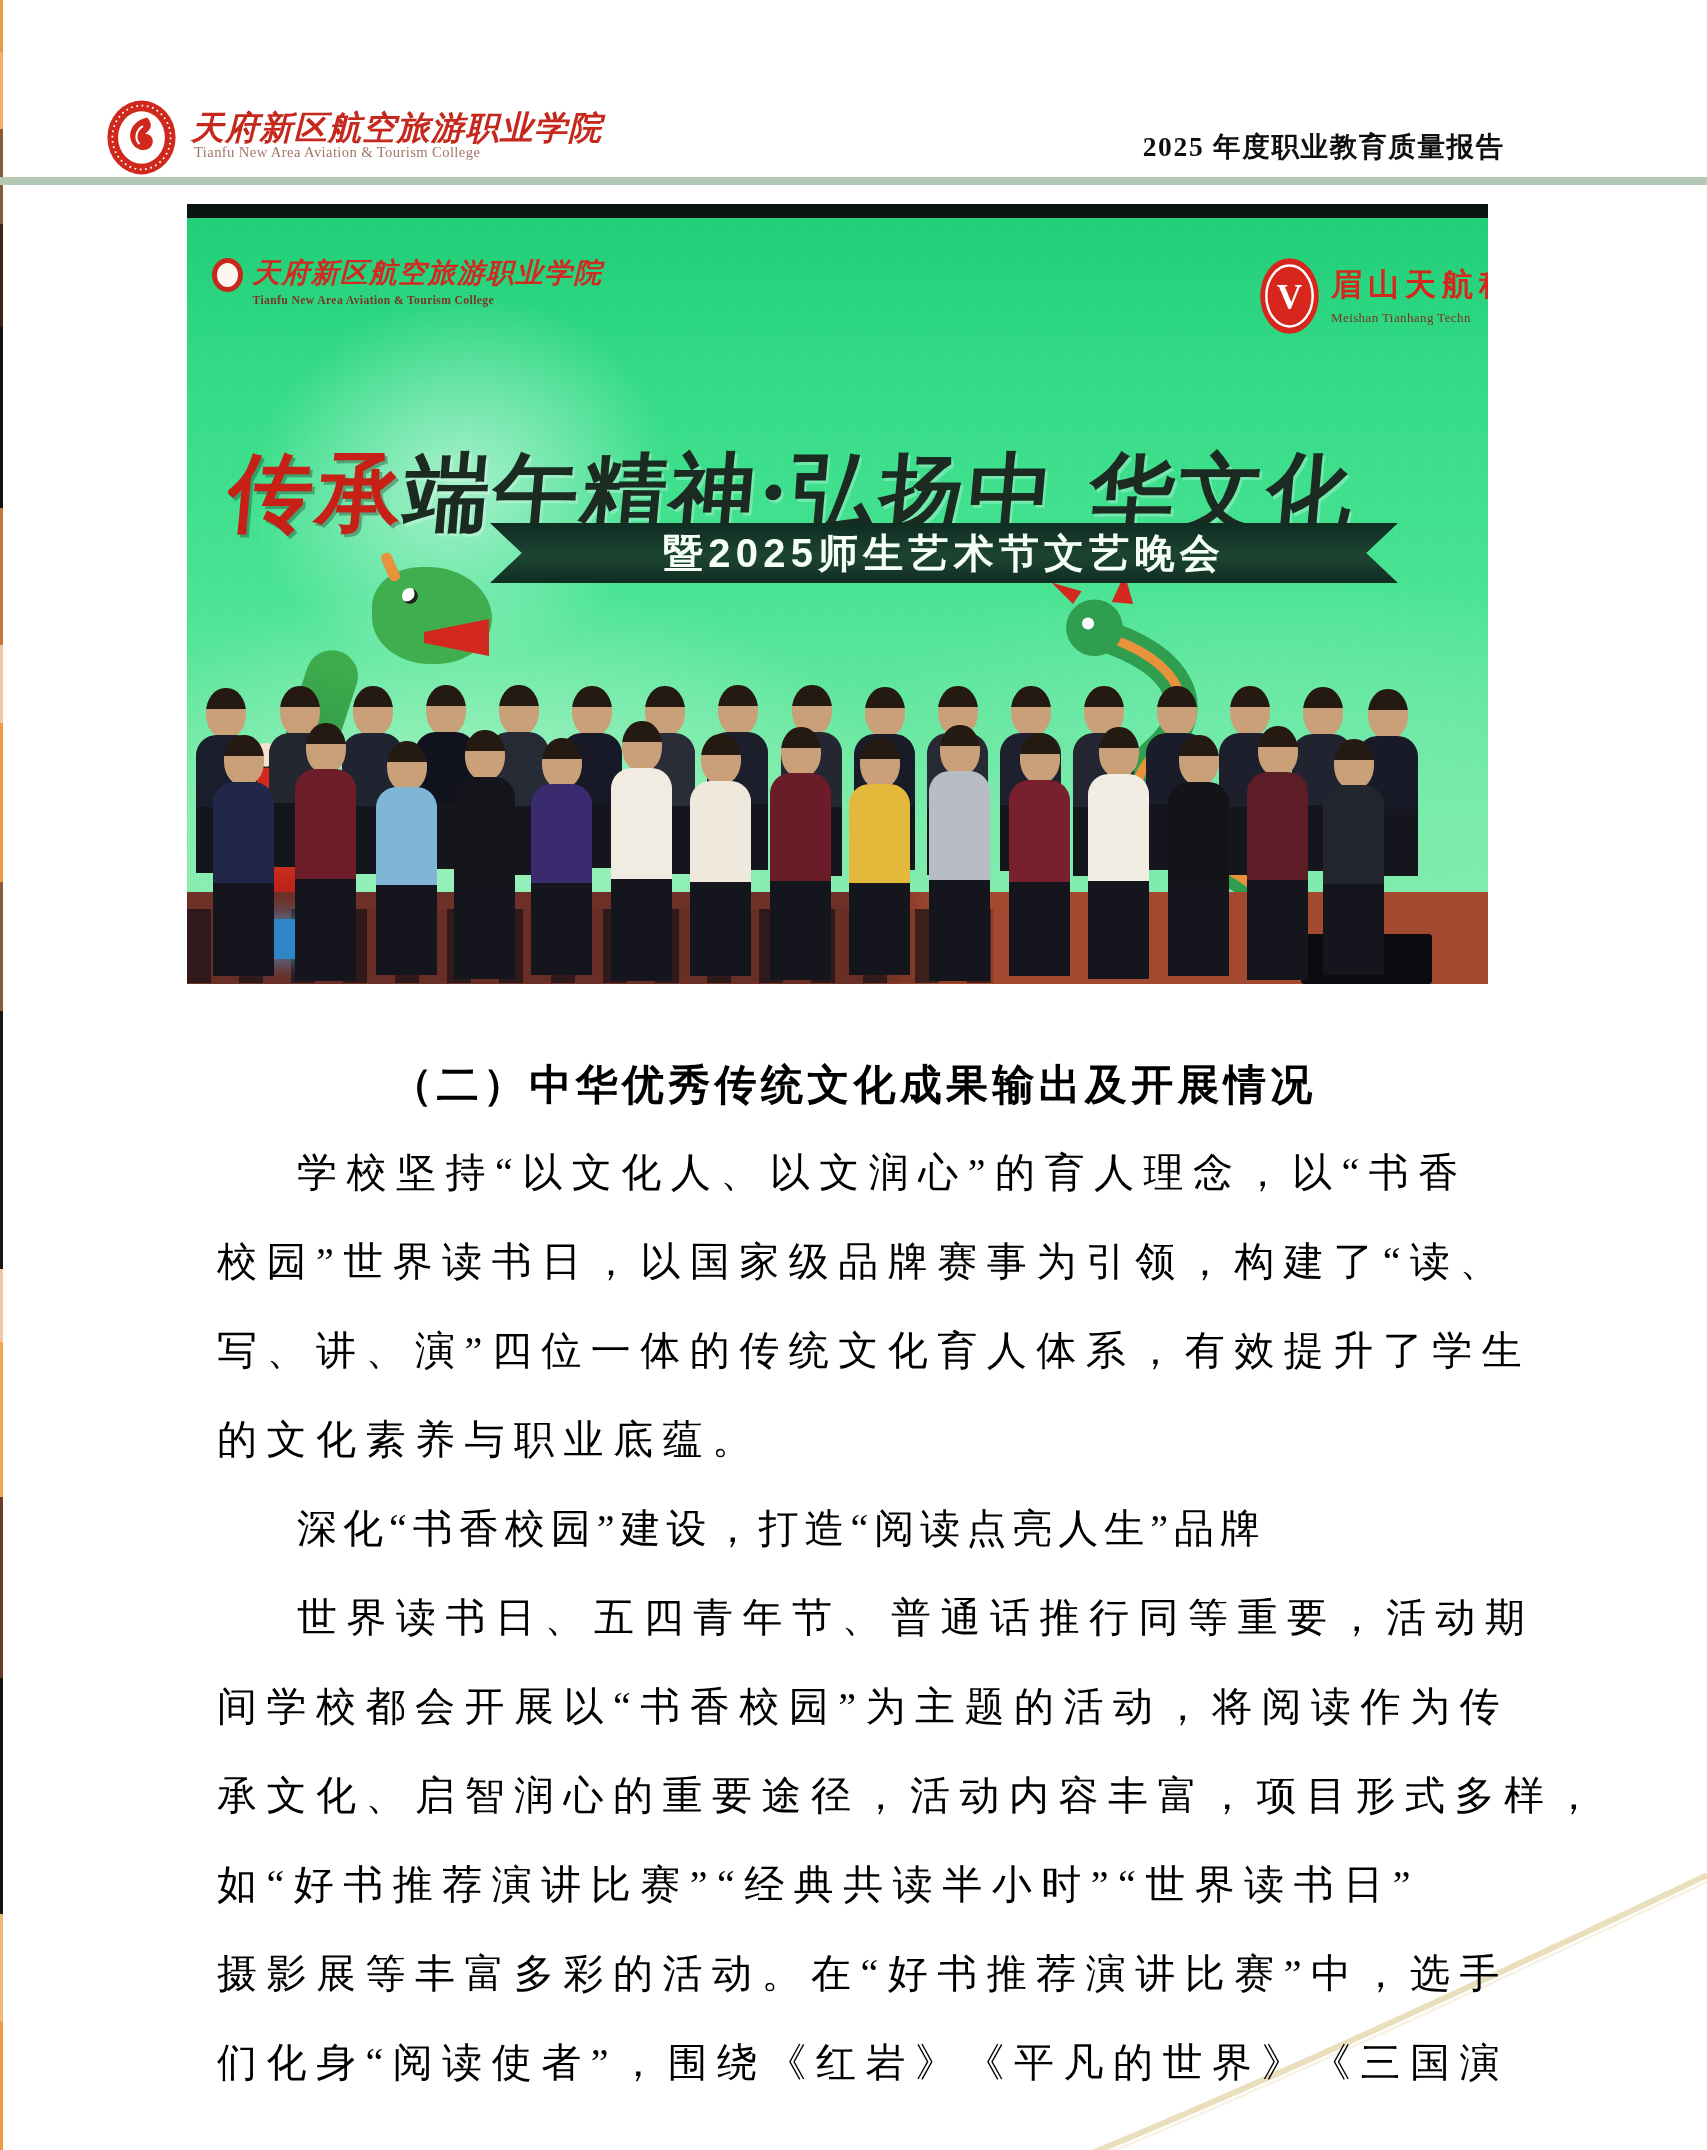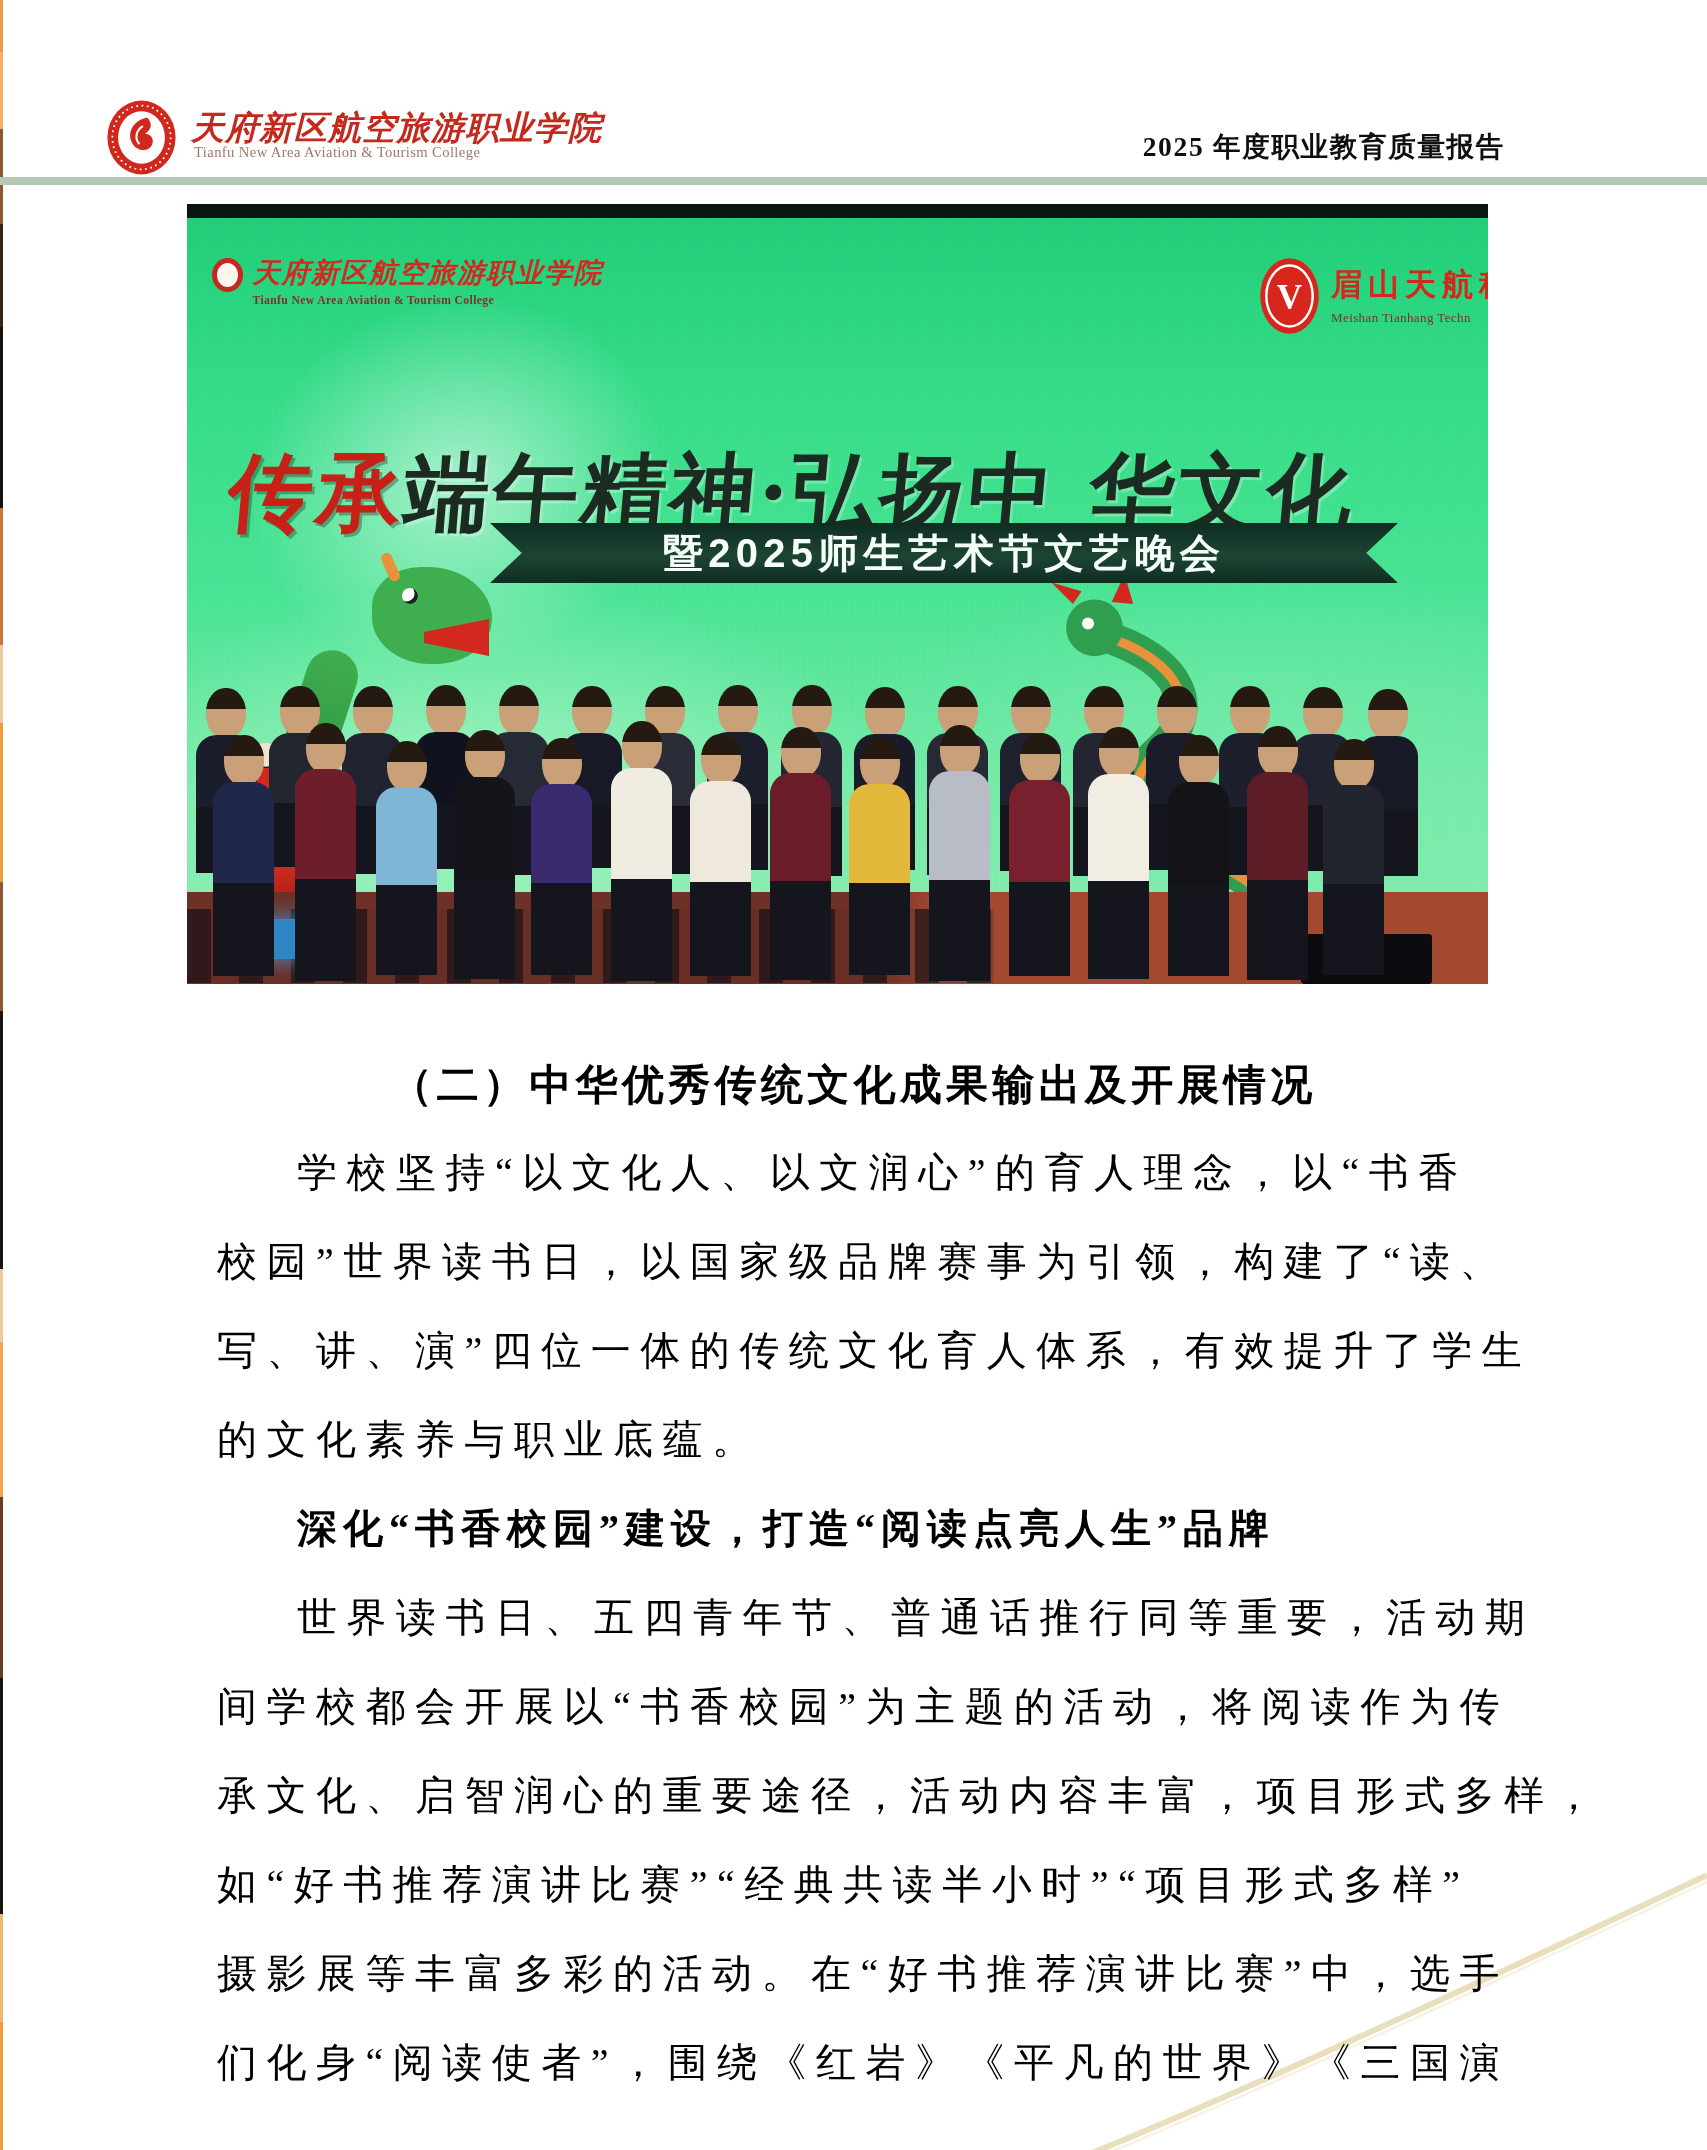--- a/index.html
+++ b/index.html
@@ -103,21 +103,21 @@
   
   .caption{position:absolute;left:0;top:988px;width:1707px;text-align:center;z-index:2;
     font-family:"Liberation Sans",sans-serif;font-weight:bold;font-size:29px;color:#000;
     letter-spacing:1.7px;}
   .sec-heading{position:absolute;left:0;top:1057px;width:1707px;text-align:center;z-index:2;margin:0;
     font-size:42px;font-weight:bold;color:#000;letter-spacing:4.3px;font-family:"Liberation Serif",serif;}
   .body-text{position:absolute;left:217px;top:1128px;width:1325px;z-index:2;
     font-size:40px;color:#000;letter-spacing:9.5px;}
   .body-text .line{height:89px;line-height:89px;white-space:nowrap;}
   .body-text .indent{text-indent:2em;}
-  .body-text .subheading{font-weight:bold;letter-spacing:6px;}
+  .body-text .subheading{font-weight:normal;letter-spacing:6px;}
 
   
   .swoosh{position:absolute;left:0;top:0;z-index:1;pointer-events:none;}
 </style>
 </head>
 <body>
 
 <div class="page">
 
   <div class="edge-strip"></div>
@@ -341,19 +341,19 @@
 
   <div class="body-text">
     <div class="line indent">学校坚持“以文化人、以文润心”的育人理念，以“书香</div>
     <div class="line">校园”世界读书日，以国家级品牌赛事为引领，构建了“读、</div>
     <div class="line">写、讲、演”四位一体的传统文化育人体系，有效提升了学生</div>
     <div class="line">的文化素养与职业底蕴。</div>
     <div class="line subheading indent">深化“书香校园”建设，打造“阅读点亮人生”品牌</div>
     <div class="line indent">世界读书日、五四青年节、普通话推行同等重要，活动期</div>
     <div class="line">间学校都会开展以“书香校园”为主题的活动，将阅读作为传</div>
     <div class="line">承文化、启智润心的重要途径，活动内容丰富，项目形式多样，</div>
-    <div class="line">如“好书推荐演讲比赛”“经典共读半小时”“项目形式多样”</div>
+    <div class="line">如“好书推荐演讲比赛”“经典共读半小时”“世界读书日”</div>
     <div class="line">摄影展等丰富多彩的活动。在“好书推荐演讲比赛”中，选手</div>
     <div class="line">们化身“阅读使者”，围绕《红岩》《平凡的世界》《三国演</div>
   </div>
 
 </div>
 
 
 </body></html>

